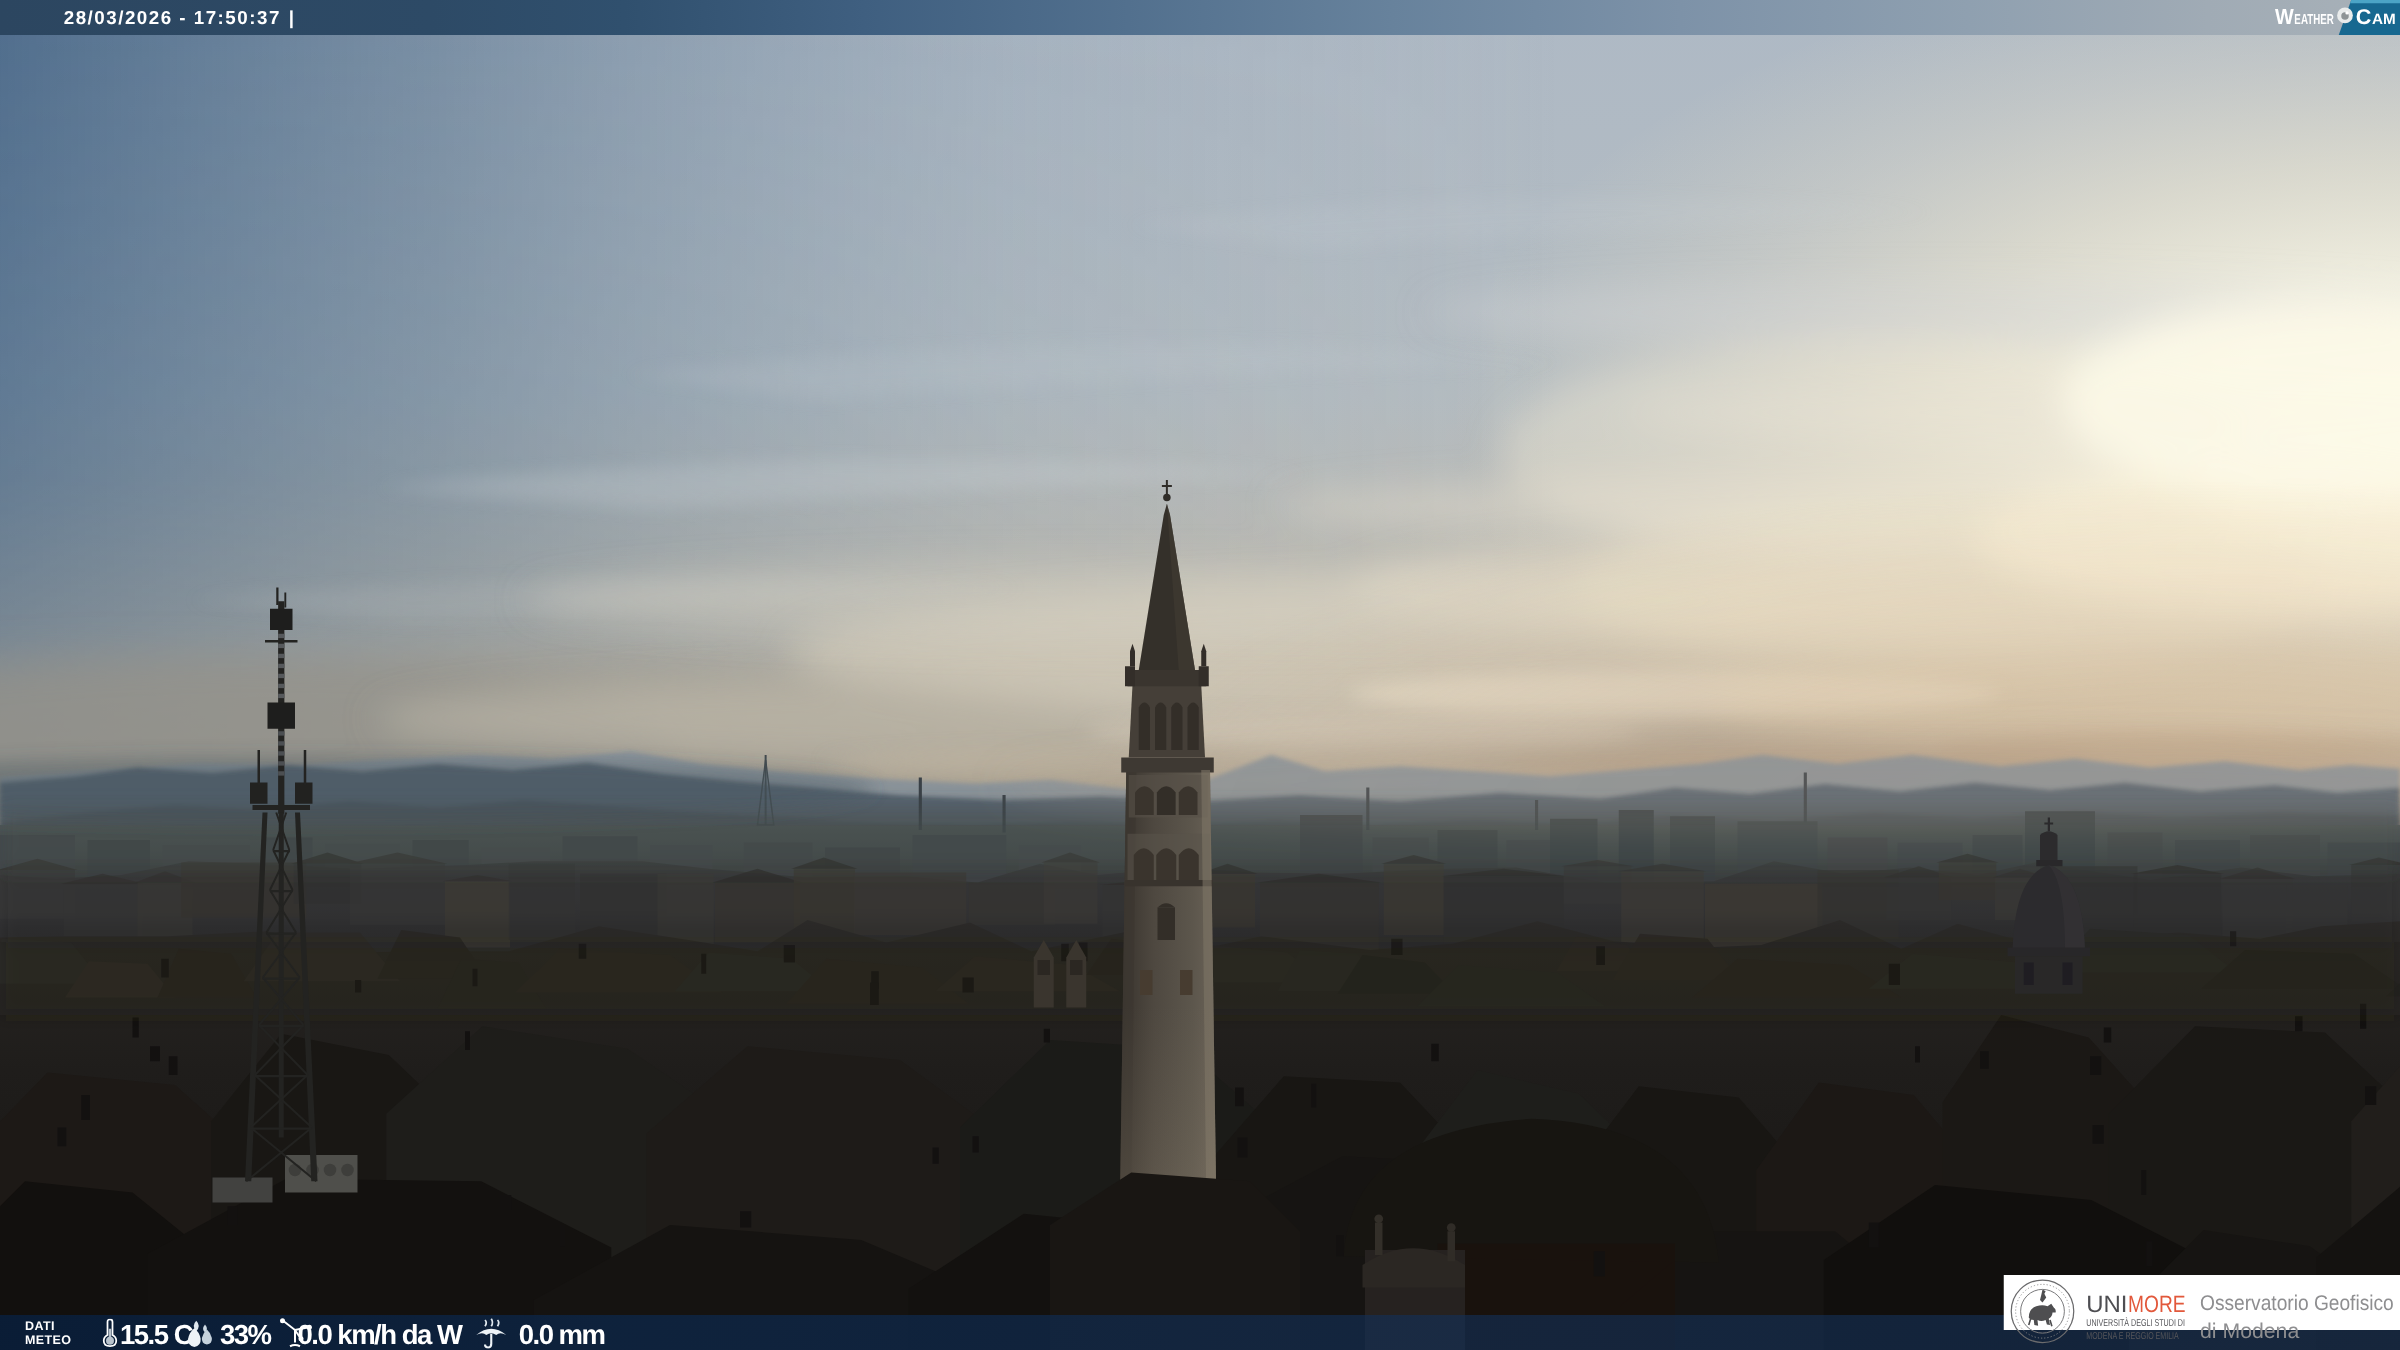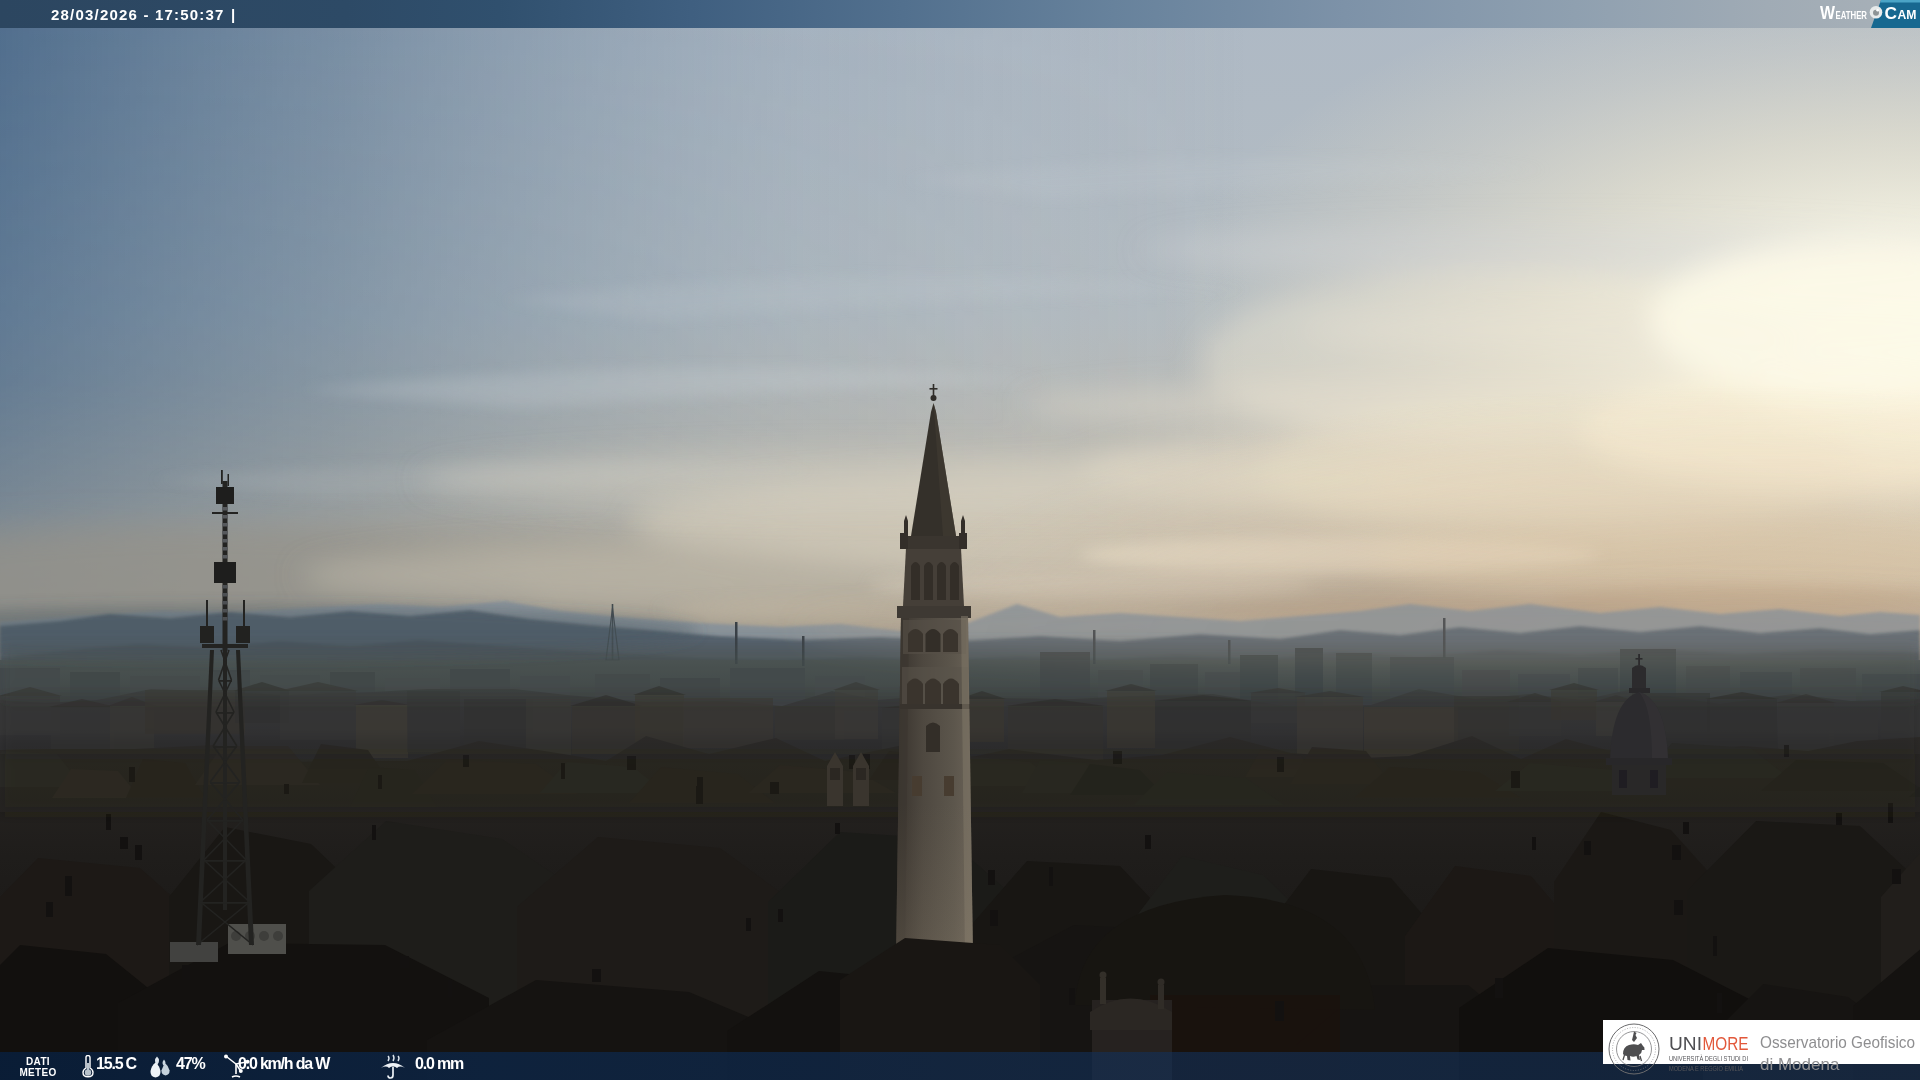--- a/index.html
+++ b/index.html
@@ -4,22 +4,22 @@
 <style>
 html,body{margin:0;padding:0;background:#000;}
 #stage{position:relative;width:1920px;height:1080px;overflow:hidden;font-family:"Liberation Sans",sans-serif;}
 #scene{position:absolute;left:0;top:0;}
 #topbar{position:absolute;left:0;top:0;width:1920px;height:28px;
 background:linear-gradient(90deg,#2c4660 0%,#2d4a66 18%,#30506e 26%,#3f5f80 36%,#52708e 47%,#67829c 58%,#7d92a8 70%,#8fa0b0 82%,#a0abb5 92%,#a8b1b8 100%);text-align:center;}
 #topbar .t{position:absolute;top:6px;color:#fff;font-weight:bold;font-size:15px;letter-spacing:0px;white-space:pre;}
 #wcam{position:absolute;right:0;top:0;height:28px;}
 #botbar{position:absolute;left:0;top:1052px;width:1920px;height:28px;
 background:linear-gradient(90deg,rgba(9,30,58,0.90) 0%,rgba(12,38,72,0.78) 25%,rgba(17,47,88,0.62) 55%,rgba(24,56,100,0.52) 100%);}
-#botbar .b{position:absolute;color:#fff;font-weight:bold;font-size:16px;top:3px;letter-spacing:-1.2px;}
-#datimeteo{position:absolute;left:8px;top:4px;width:60px;text-align:center;color:#fff;font-weight:bold;font-size:10px;line-height:11px;letter-spacing:0.3px;}
+#botbar .b{position:absolute;color:#fff;font-weight:bold;font-size:22px;top:3px;letter-spacing:-1.2px;}
+#datimeteo{position:absolute;left:20px;top:4px;width:60px;color:#fff;font-weight:bold;font-size:10px;line-height:11px;letter-spacing:0.3px;}
 #logobox{position:absolute;left:1603px;top:1020px;width:317px;height:44px;background:#ffffff;}
 </style>
 </head>
 <body>
 <div id="stage">
 <svg id="scene" width="1920" height="1080" viewBox="0 0 1920 1080" xmlns="http://www.w3.org/2000/svg">
 <defs>
 <linearGradient id="skyv" x1="0" y1="0" x2="0" y2="1">
  <stop offset="0" stop-color="#aeb9c5"></stop>
  <stop offset="0.45" stop-color="#b4bcc1"></stop>
@@ -468,21 +468,21 @@
   <circle cx="10" cy="17.5" r="3.2" fill="#b9c3cc"></circle>
   <rect x="9" y="8" width="2" height="8" fill="#b9c3cc"></rect>
  </svg>
  <div class="b" style="left:96px;">15.5 C</div>
  <svg style="position:absolute;left:148px;top:4px" width="28" height="22" viewBox="0 0 28 22" xmlns="http://www.w3.org/2000/svg">
   <path d="M 9,9 Q 13,4.5 9,0.5 Q 5,4.5 9,9" fill="#dfe7ee"></path>
   <path d="M 16,10 Q 19,7 16,3.5 Q 13,7 16,10" fill="#cdd9e3"></path>
   <path d="M 7.5,21.5 Q 13,20.5 12.5,15 Q 11.5,9.5 7.5,6.5 Q 3.5,9.5 2.5,15 Q 2,20.5 7.5,21.5" fill="#eef3f7"></path>
   <path d="M 17.5,19.5 Q 22,18.7 21.5,14.3 Q 20.5,10 17.5,7.5 Q 14.5,10 13.5,14.3 Q 13.1,18.7 17.5,19.5" fill="#c6d2dc"></path>
  </svg>
- <div class="b" style="left:176px;">47%</div>
+ <div class="b" style="left:176px;">33%</div>
  <svg style="position:absolute;left:222px;top:2px" width="30" height="25" viewBox="0 0 30 25" xmlns="http://www.w3.org/2000/svg">
   <g stroke="#ffffff" fill="none">
    <path d="M 14,10 L 14,20" stroke-width="1.6"></path>
    <path d="M 10,23 Q 14,21 18,23" stroke-width="1.6"></path>
    <path d="M 14,10 L 5,3" stroke-width="1.5"></path>
    <circle cx="4" cy="2.6" r="2" fill="#ffffff" stroke="none"></circle>
    <path d="M 14,10 L 24,8" stroke-width="1.5"></path>
    <circle cx="25.5" cy="7.8" r="2" fill="#ffffff" stroke="none"></circle>
    <path d="M 14,10 L 18,16" stroke-width="1.5"></path>
    <circle cx="18.8" cy="17" r="2" fill="#ffffff" stroke="none"></circle>

